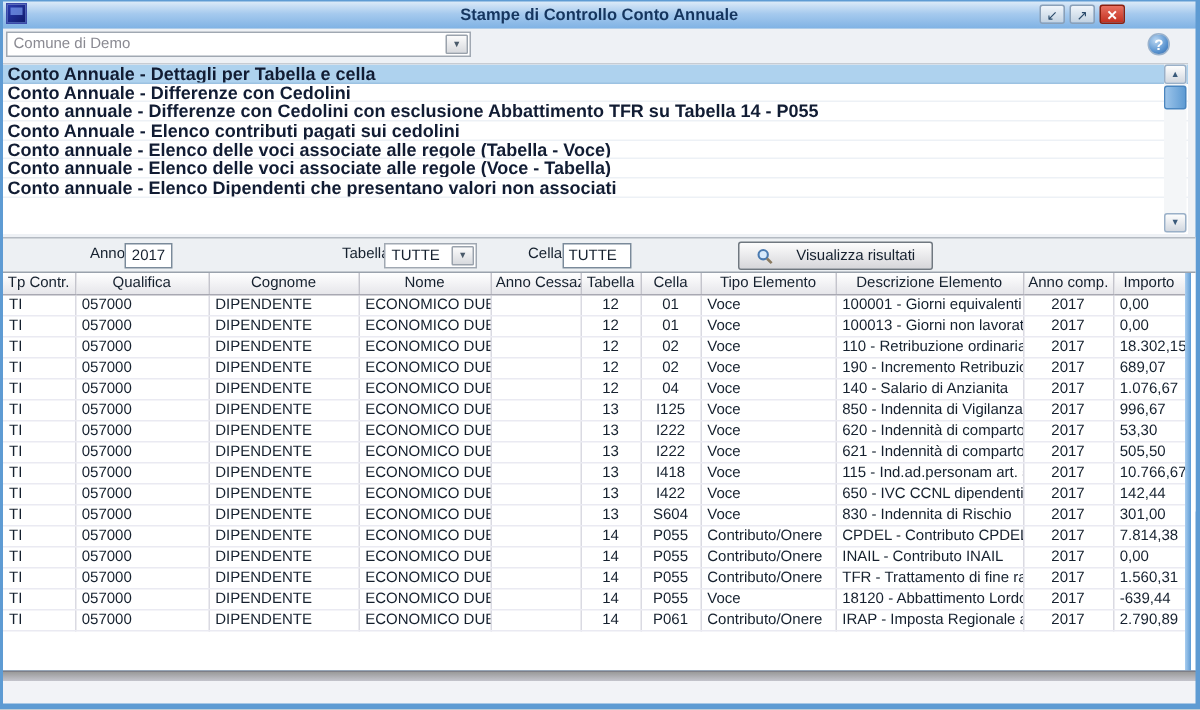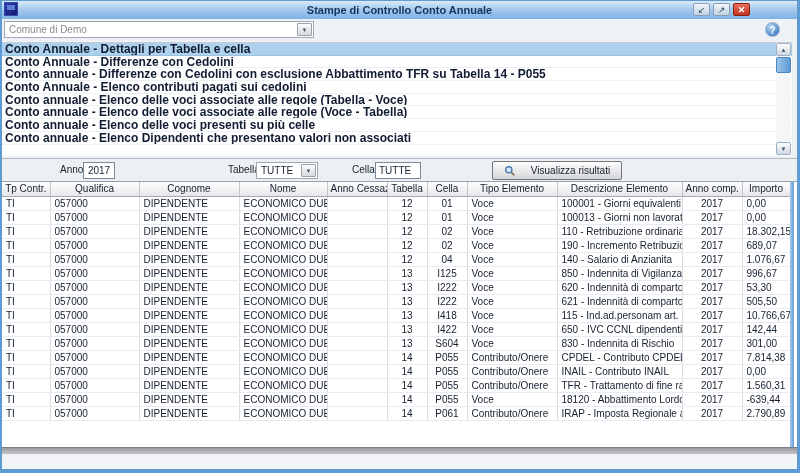--- a/index.html
+++ b/index.html
@@ -148,21 +148,20 @@
     </div>
     <div class="help-circle">?</div>
 
     <div class="report-list" id="report-list">
         <div class="list-item selected">Conto Annuale - Dettagli per Tabella e cella</div>
         <div class="list-item">Conto Annuale - Differenze con Cedolini</div>
         <div class="list-item">Conto annuale - Differenze con Cedolini con esclusione Abbattimento TFR su Tabella 14 - P055</div>
         <div class="list-item">Conto Annuale - Elenco contributi pagati sui cedolini</div>
         <div class="list-item">Conto annuale - Elenco delle voci associate alle regole (Tabella - Voce)</div>
         <div class="list-item">Conto annuale - Elenco delle voci associate alle regole (Voce - Tabella)</div>
-        <div class="list-item">Conto annuale - Elenco delle voci presenti su più celle</div>
         <div class="list-item">Conto annuale - Elenco Dipendenti che presentano valori non associati</div>
       </div>
     <div class="list-scrollbar">
       <div class="sb-btn">▲</div>
       <div class="sb-thumb"></div>
       <div class="sb-spacer"></div>
       <div class="sb-btn">▼</div>
     </div>
 
     <div class="filterbar">

